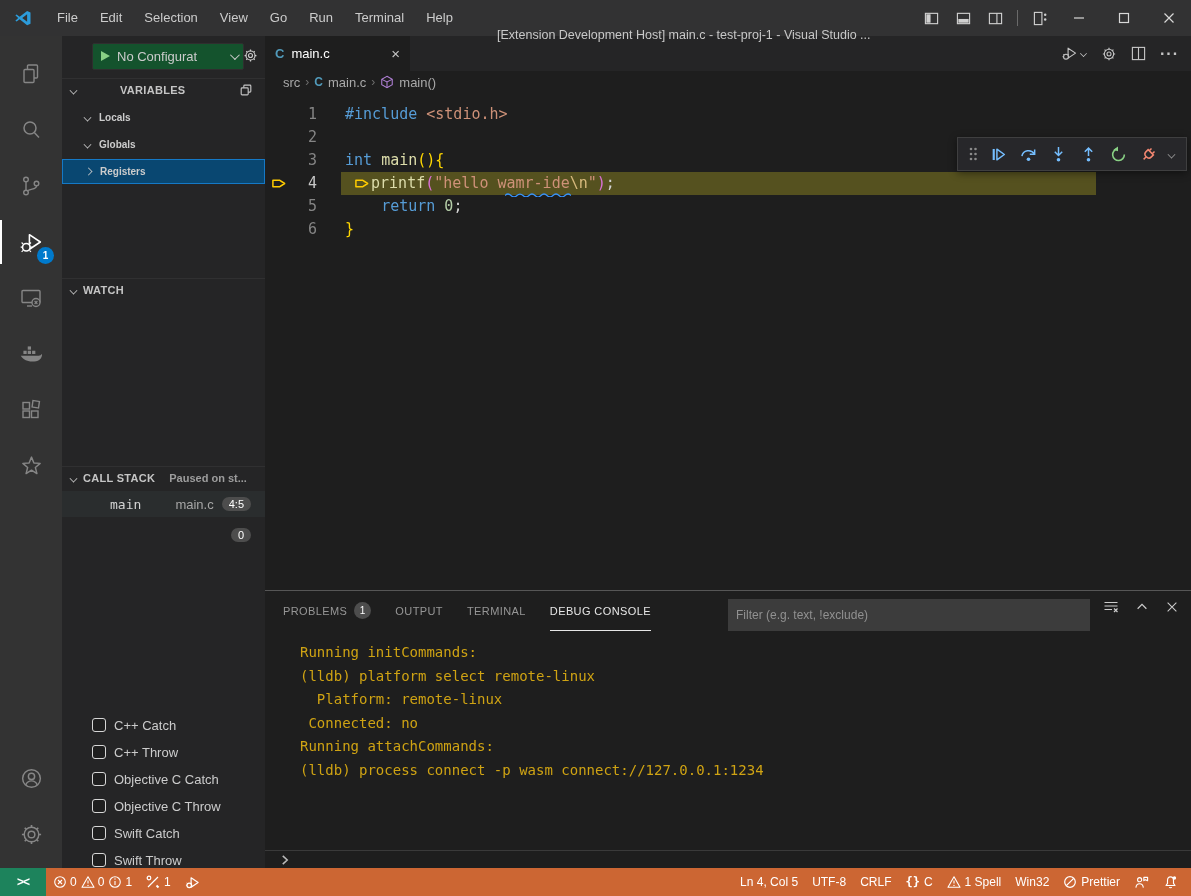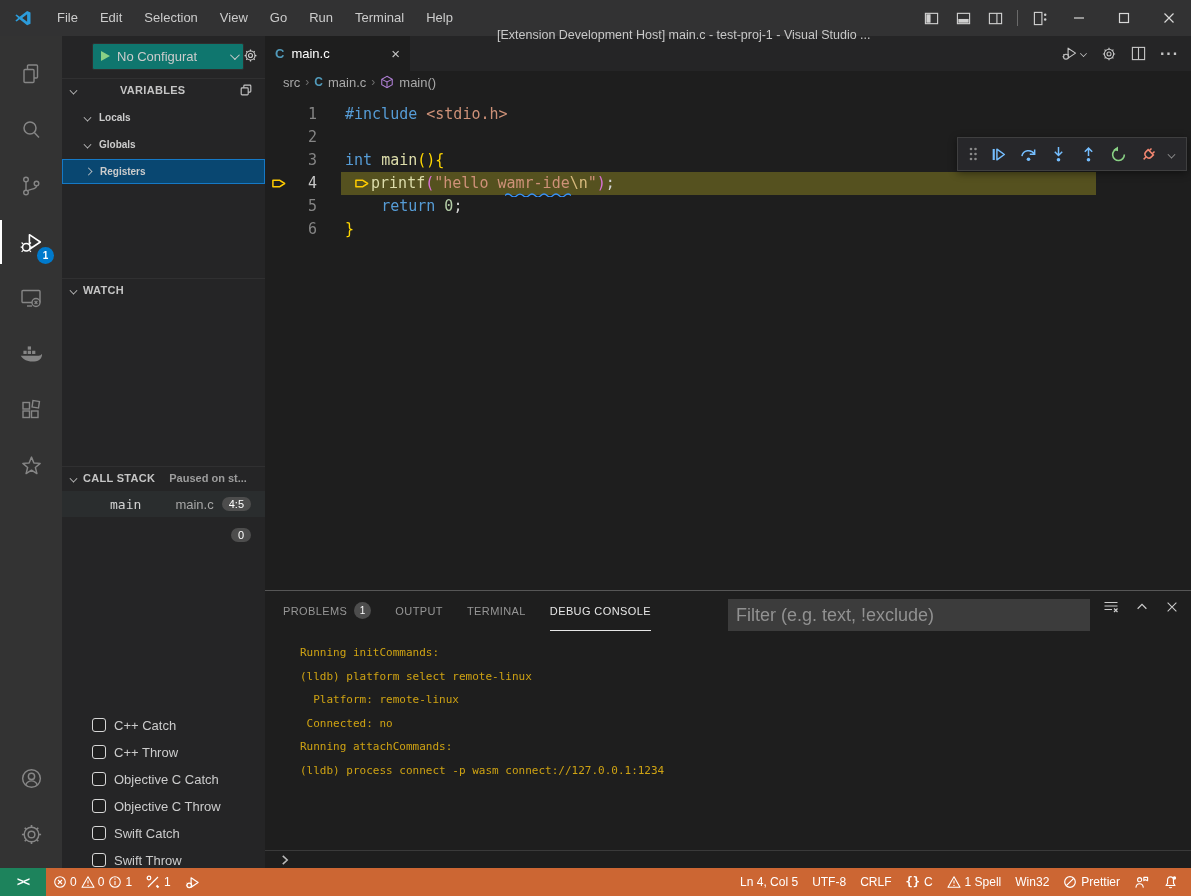--- a/index.html
+++ b/index.html
@@ -26,21 +26,21 @@
   .act-item { position:relative; height:56px; display:flex; align-items:center; justify-content:center; color:#868686; }
   .act-item.active { color:#ffffff; }
   .act-item.active::before { content:""; position:absolute; left:0; top:6px; bottom:6px; width:2px; background:#ffffff; }
   .act-spacer { flex:1; }
   .act-badge { position:absolute; right:8px; bottom:6px; min-width:17px; height:17px; border-radius:9px;
                background:#007acc; color:#fff; font-size:10px; font-weight:700; display:flex; align-items:center; justify-content:center; }
 
   
   .sidebar { position:absolute; left:62px; top:36px; width:203px; height:832px; background:#252526; z-index:10; }
   .cfg-row { position:absolute; left:0; top:0; width:203px; height:40px; display:flex; align-items:center; }
-  .cfg-select { margin-left:30px; width:152px; height:27px; background:#0f766e; border:1px solid #2f2f2f; border-radius:2px;
+  .cfg-select { margin-left:30px; width:152px; height:27px; background:#14532d; border:1px solid #2f2f2f; border-radius:2px;
                 display:flex; align-items:center; padding:0 6px; }
   .cfg-label { font-size:13px; color:#cccccc; margin-left:6px; white-space:nowrap; overflow:hidden; flex:1; }
   .chev { width:7px; height:7px; border-right:1.4px solid #cccccc; border-bottom:1.4px solid #cccccc; display:inline-block; }
   .chev.down { transform:rotate(45deg) translateY(-2px); }
   .chev.right { transform:rotate(-45deg); }
   .cfg-gear { position:absolute; right:7px; top:12px; color:#cccccc; }
   .sec-h { position:absolute; left:0; width:203px; height:23px; display:flex; align-items:center; padding-left:6px;
            font-size:11px; font-weight:700; color:#c5c5c5; letter-spacing:.3px; border-top:1px solid #303031; }
   .sec-h .chev { margin:0 6px 0 2px; transform:scale(.8) rotate(45deg); }
   .var-row { position:absolute; left:0; width:203px; height:25px; display:flex; align-items:center; padding-left:22px;
@@ -93,25 +93,25 @@
 
   
   .panel { position:absolute; left:0; top:554px; width:926px; height:278px; background:#1e1e1e; border-top:1px solid #565656; }
   .panel-tabs { position:absolute; left:18px; top:0; height:40px; display:flex; gap:24px; }
   .panel-tab { display:flex; align-items:center; gap:7px; height:40px; font-size:11px; letter-spacing:.4px;
                color:#969696; font-weight:400; border-bottom:1px solid transparent; }
   .panel-tab.active { color:#e7e7e7; border-bottom:1px solid #e7e7e7; }
   .pt-badge { min-width:17px; height:17px; border-radius:9px; background:#4d4d4d; color:#fff; font-size:10px;
               display:flex; align-items:center; justify-content:center; }
   .filter-input { position:absolute; left:463px; top:8px; width:362px; height:29px; background:#3c3c3c; border:none;
-                  color:#cccccc; font-size:18px; padding:16px 8px; font-family:"Liberation Sans",sans-serif; }
+                  color:#cccccc; font-size:12px; padding:16px 8px; font-family:"Liberation Sans",sans-serif; }
   .filter-input::placeholder { color:#919191; }
   .panel-icons { position:absolute; right:12px; top:8px; display:flex; gap:16px; align-items:center; color:#cccccc; }
   .console { position:absolute; left:35px; top:50px; }
-  .console-line { font-family:"DejaVu Sans Mono", monospace; font-size:11px; line-height:23.5px; color:#cfa313; white-space:pre; }
+  .console-line { font-family:"DejaVu Sans Mono", monospace; font-size:14px; line-height:23.5px; color:#cfa313; white-space:pre; }
   .prompt-row { position:absolute; left:0; right:0; top:259px; border-top:1px solid #3a3a3a; height:19px;
                 display:flex; align-items:center; padding-left:14px; }
 
   
   .statusbar { position:absolute; left:0; bottom:0; width:1191px; height:28px; background:#cc6633; display:flex;
                align-items:center; z-index:40; color:#ffffff; }
   .remote-chip { width:46px; height:28px; background:#1d835c; display:flex; align-items:center; justify-content:center;
                  font-weight:700; font-size:12px; letter-spacing:-1px; color:#ffffff; }
   .sb-item { display:flex; align-items:center; gap:4px; padding:0 7px; font-size:12px; height:28px; }
   .sb-group { display:flex; align-items:center; gap:3px; }

